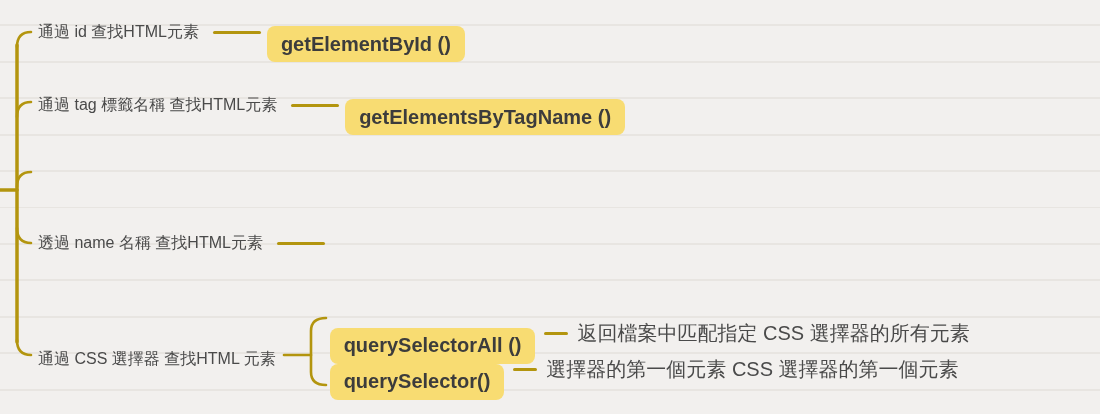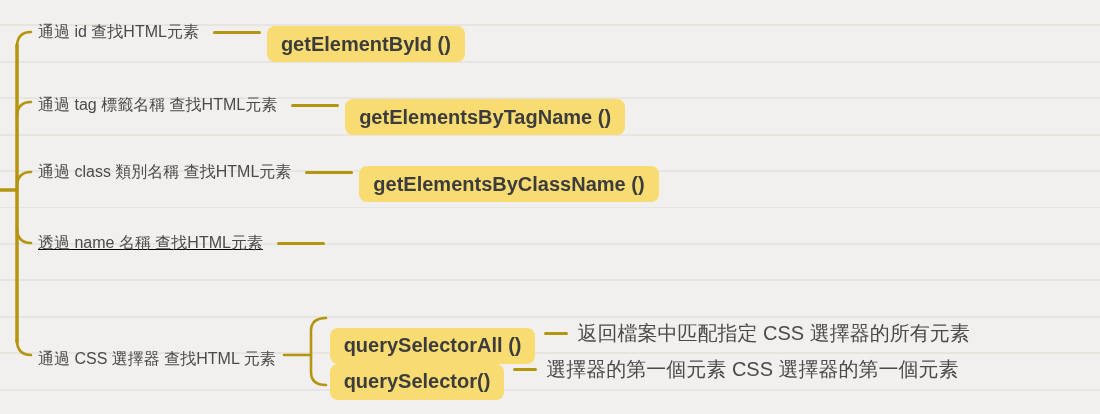--- a/index.html
+++ b/index.html
@@ -34,21 +34,21 @@
     position: absolute;
     left: 28px;
     height: 36px;
     display: flex;
     align-items: center;
     white-space: nowrap;
   }
   .row-1 { top: 14px; }
   .row-2 { top: 87px; }
   .row-3 { top: 154px; }
-  .row-4 { top: 225px; text-decoration: underline; }
+  .row-4 { top: 225px; }
   .row-5 {
     position: absolute;
     left: 28px;
     top: 300px;
     height: 103px;
     display: flex;
     align-items: center;
     white-space: nowrap;
   }
   .label {
@@ -123,25 +123,20 @@
     <div class="h-line"></div>
     <div class="topic">getElementById ()</div>
   </div>
 
   <div class="row row-2">
     <span class="label">通過 tag 標籤名稱 查找HTML元素</span>
     <div class="h-line"></div>
     <div class="topic">getElementsByTagName ()</div>
   </div>
 
-  <div class="row row-3">
-    <span class="label">通過 class 類別名稱 查找HTML元素</span>
-    <div class="h-line"></div>
-    <div class="topic">getElementsByClassName ()</div>
-  </div>
 
   <div class="row row-4">
     <span class="label">透過 name 名稱 查找HTML元素</span>
     <div class="h-line"></div>
   </div>
 
   <div class="row-5">
     <span class="label">通過 CSS 選擇器 查找HTML 元素</span>
     <svg class="fork-svg" width="46" height="103" viewBox="0 0 46 103" xmlns="http://www.w3.org/2000/svg">
       <path d="M 0,55 H 27" fill="none" stroke="#B3950E" stroke-width="2.6" stroke-linecap="round"></path>

